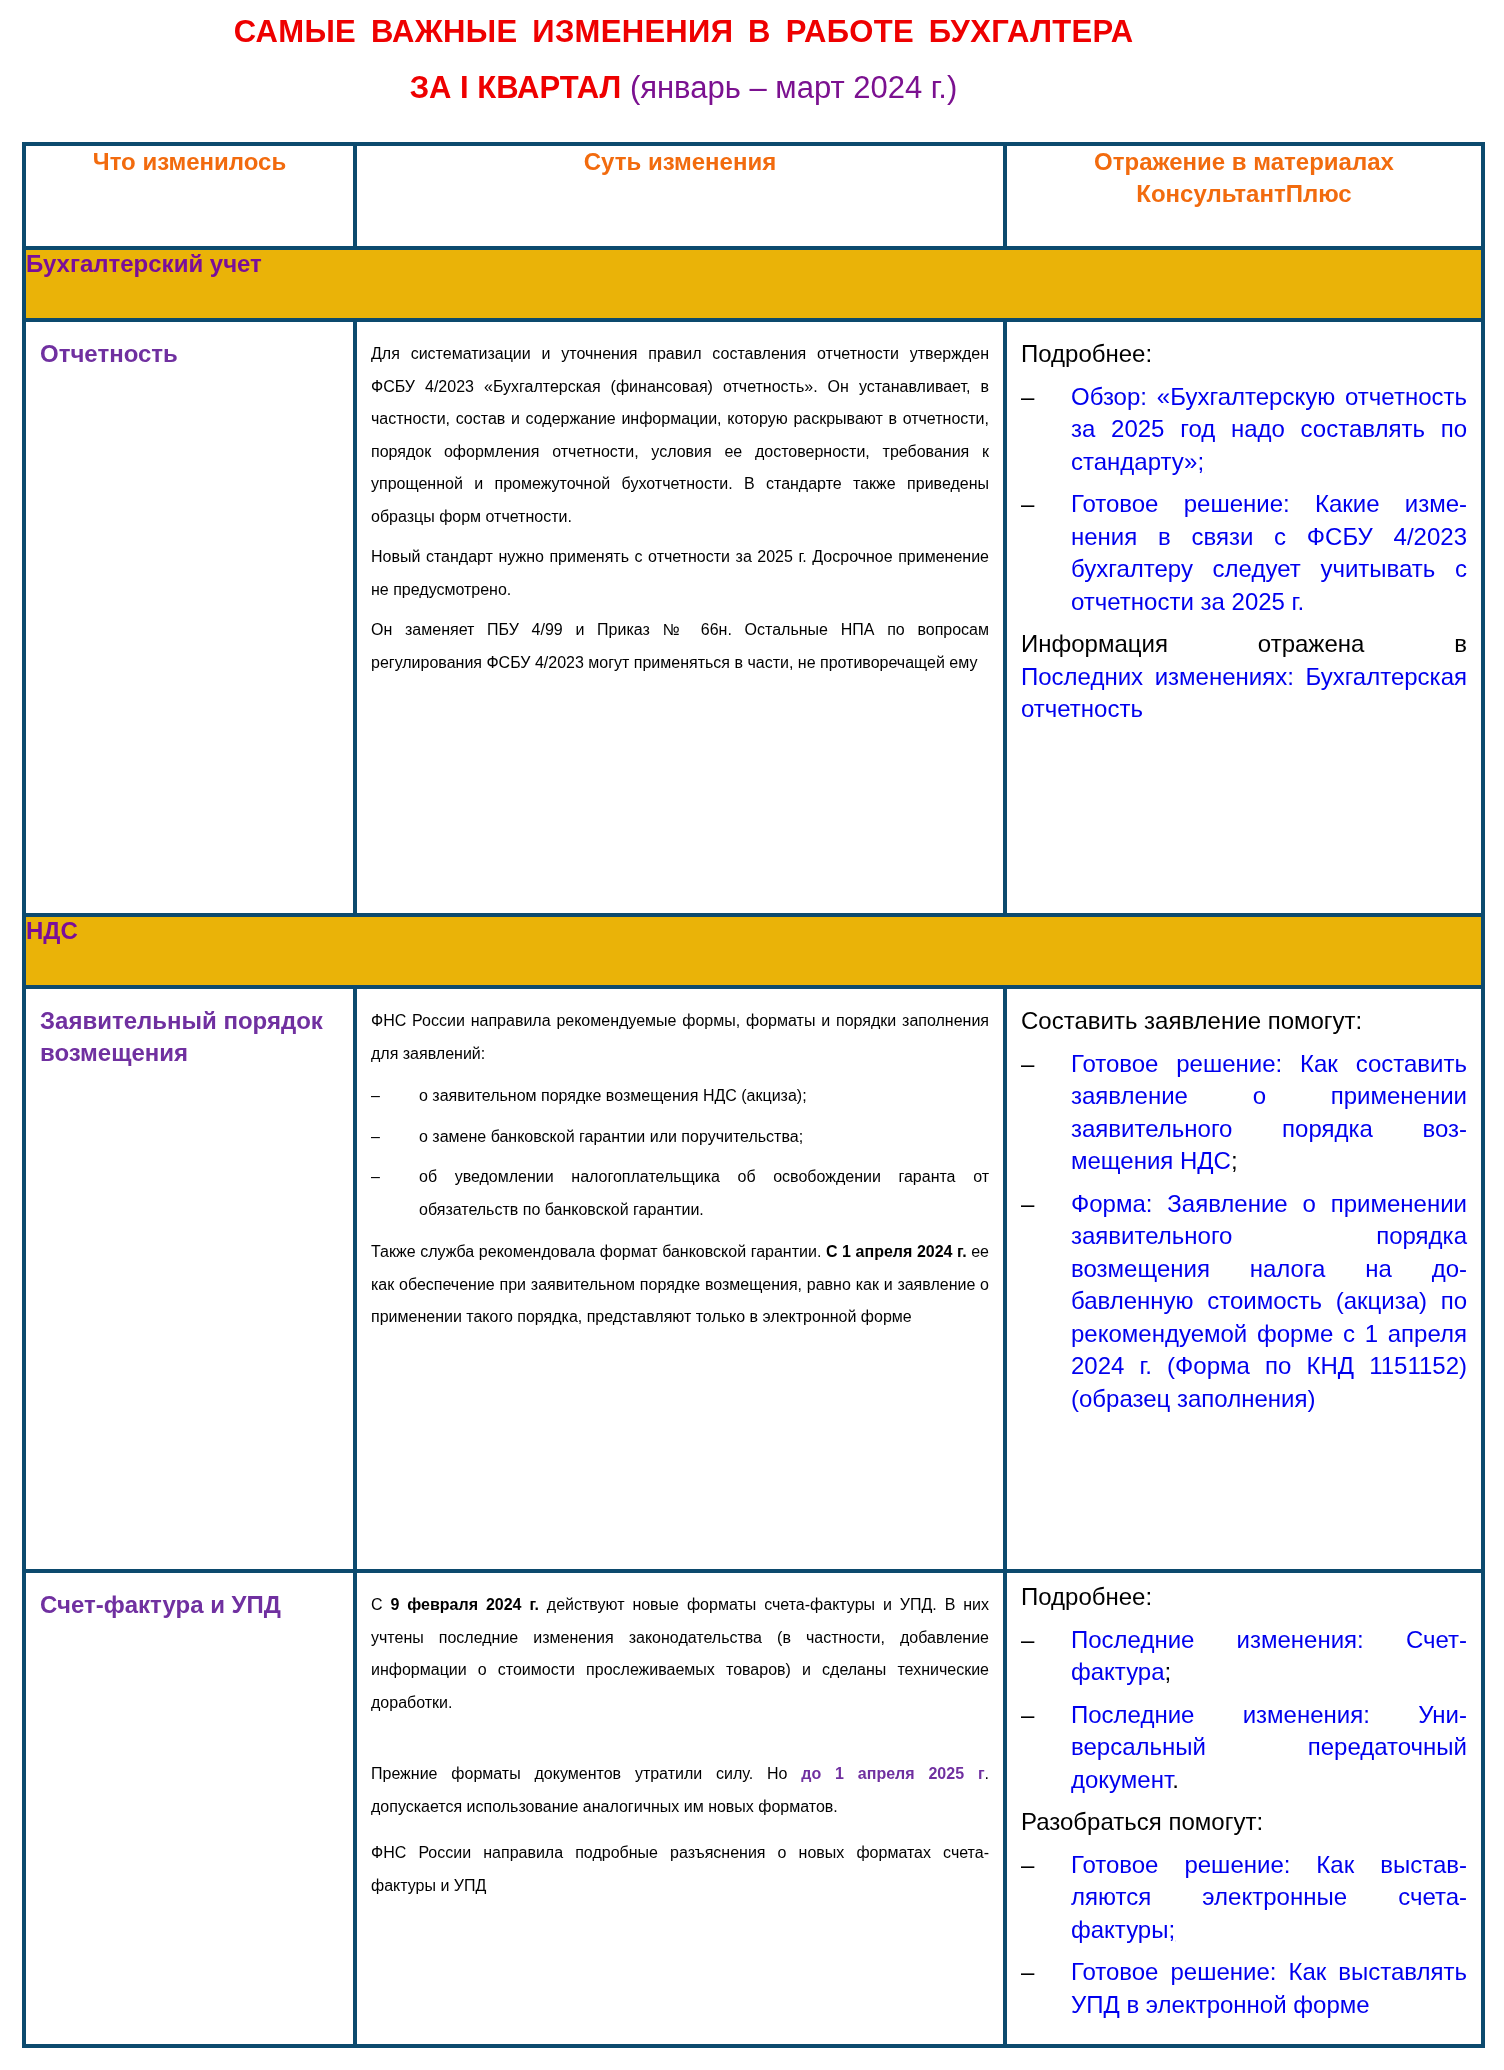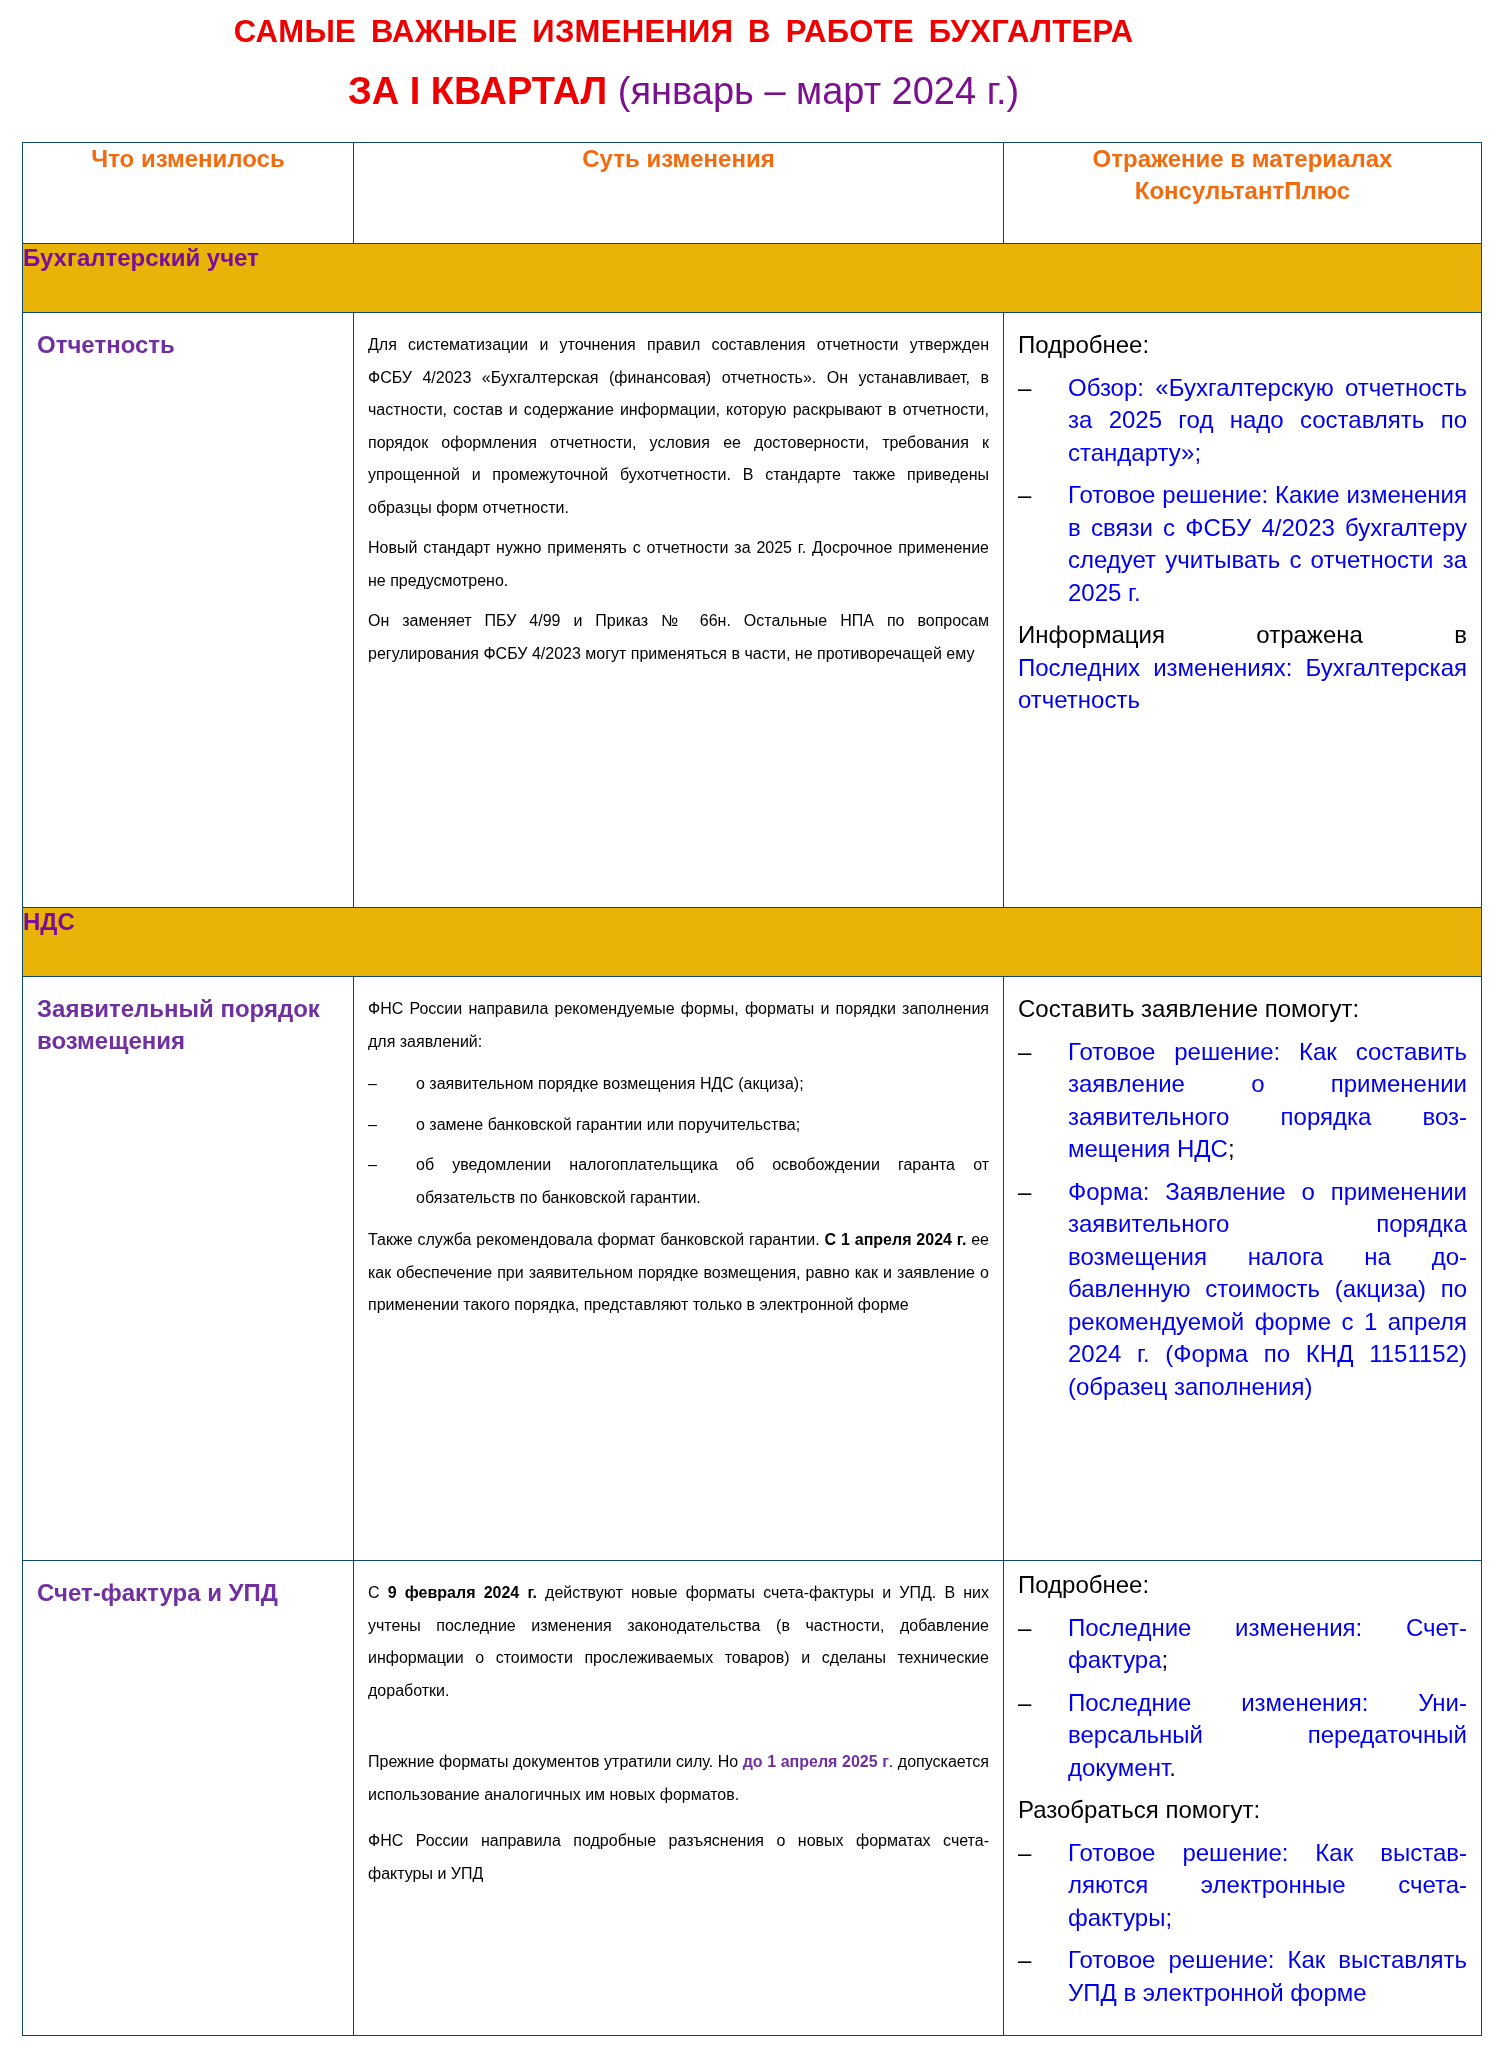--- a/index.html
+++ b/index.html
@@ -1,26 +1,26 @@
 <!DOCTYPE html>
 <html><head>
 <meta charset="utf-8">
 <style>
   html, body { margin: 0; padding: 0; background: #ffffff; }
   body { width: 1504px; height: 2070px; position: relative; overflow: hidden;
          font-family: "Liberation Sans", sans-serif; color: #000; }
   .title { position: absolute; left: 0; width: 1367px; text-align: center; }
   .title1 { top: 14px; font-size: 31px; font-weight: bold; color: #ee0000; letter-spacing: 0.3px; word-spacing: 6px; }
-  .title2 { top: 70px; font-size: 38px; }
+  .title2 { top: 70px; font-size: 31px; }
   .title2 .red { color: #ee0000; font-weight: bold; }
   .title2 .purple { color: #7b1190; font-weight: normal; }
 
   table.main { position: absolute; left: 22px; top: 142px; width: 1459px;
                border-collapse: collapse; table-layout: fixed; }
-  table.main td { border: 1px solid #0c4a6e; vertical-align: top; padding: 0; }
+  table.main td { border: 4px solid #0c4a6e; vertical-align: top; padding: 0; }
   col.c1 { width: 331px; } col.c2 { width: 650px; } col.c3 { width: 478px; }
 
   .hdr td { height: 100px; vertical-align: middle; text-align: center;
             color: #f26b0e; font-weight: bold; font-size: 24px; line-height: 32px; }
   .band td { background: #eab308; height: 68px; vertical-align: middle; text-align: left;
              color: #7a0e9a; font-weight: bold; font-size: 24px; }
   .rowlabel { color: #7030a0; font-weight: bold; font-size: 24px; line-height: 32px;
               padding: 16px 14px 0 14px !important; }
   .body-cell { font-size: 16px; line-height: 32.5px; padding: 16px 14px 10px 14px !important;
                text-align: justify; hyphens: manual; }

